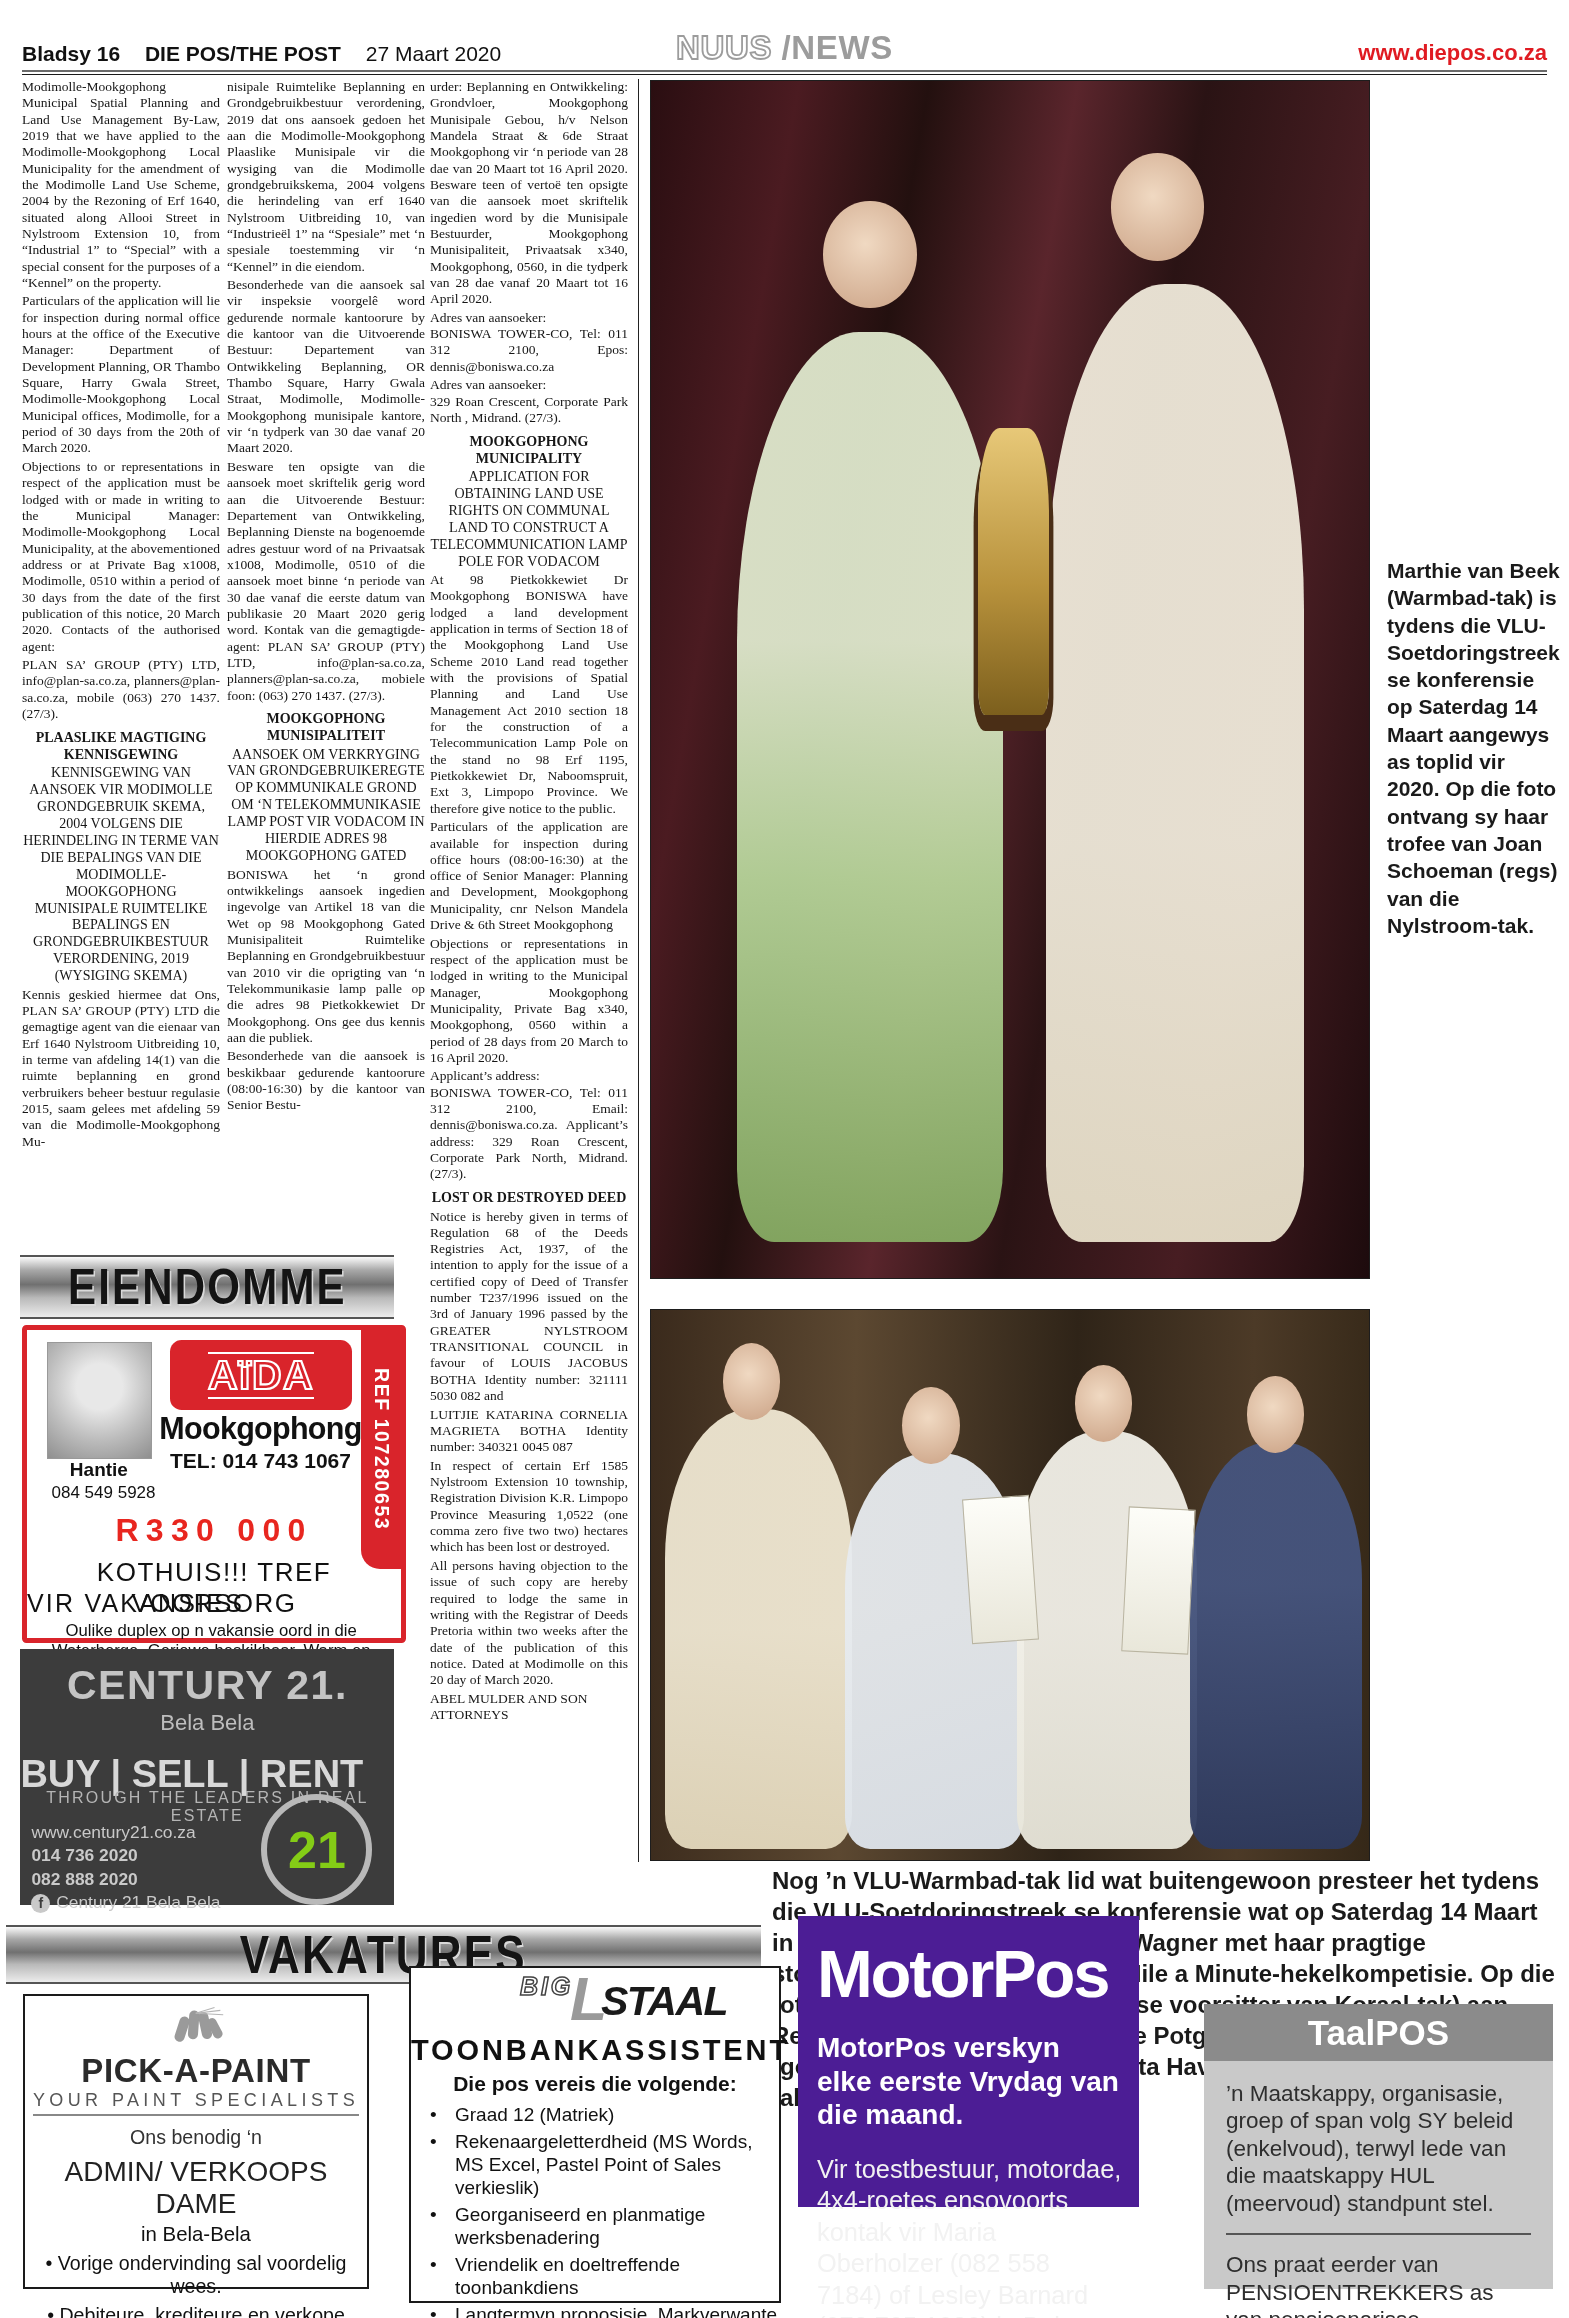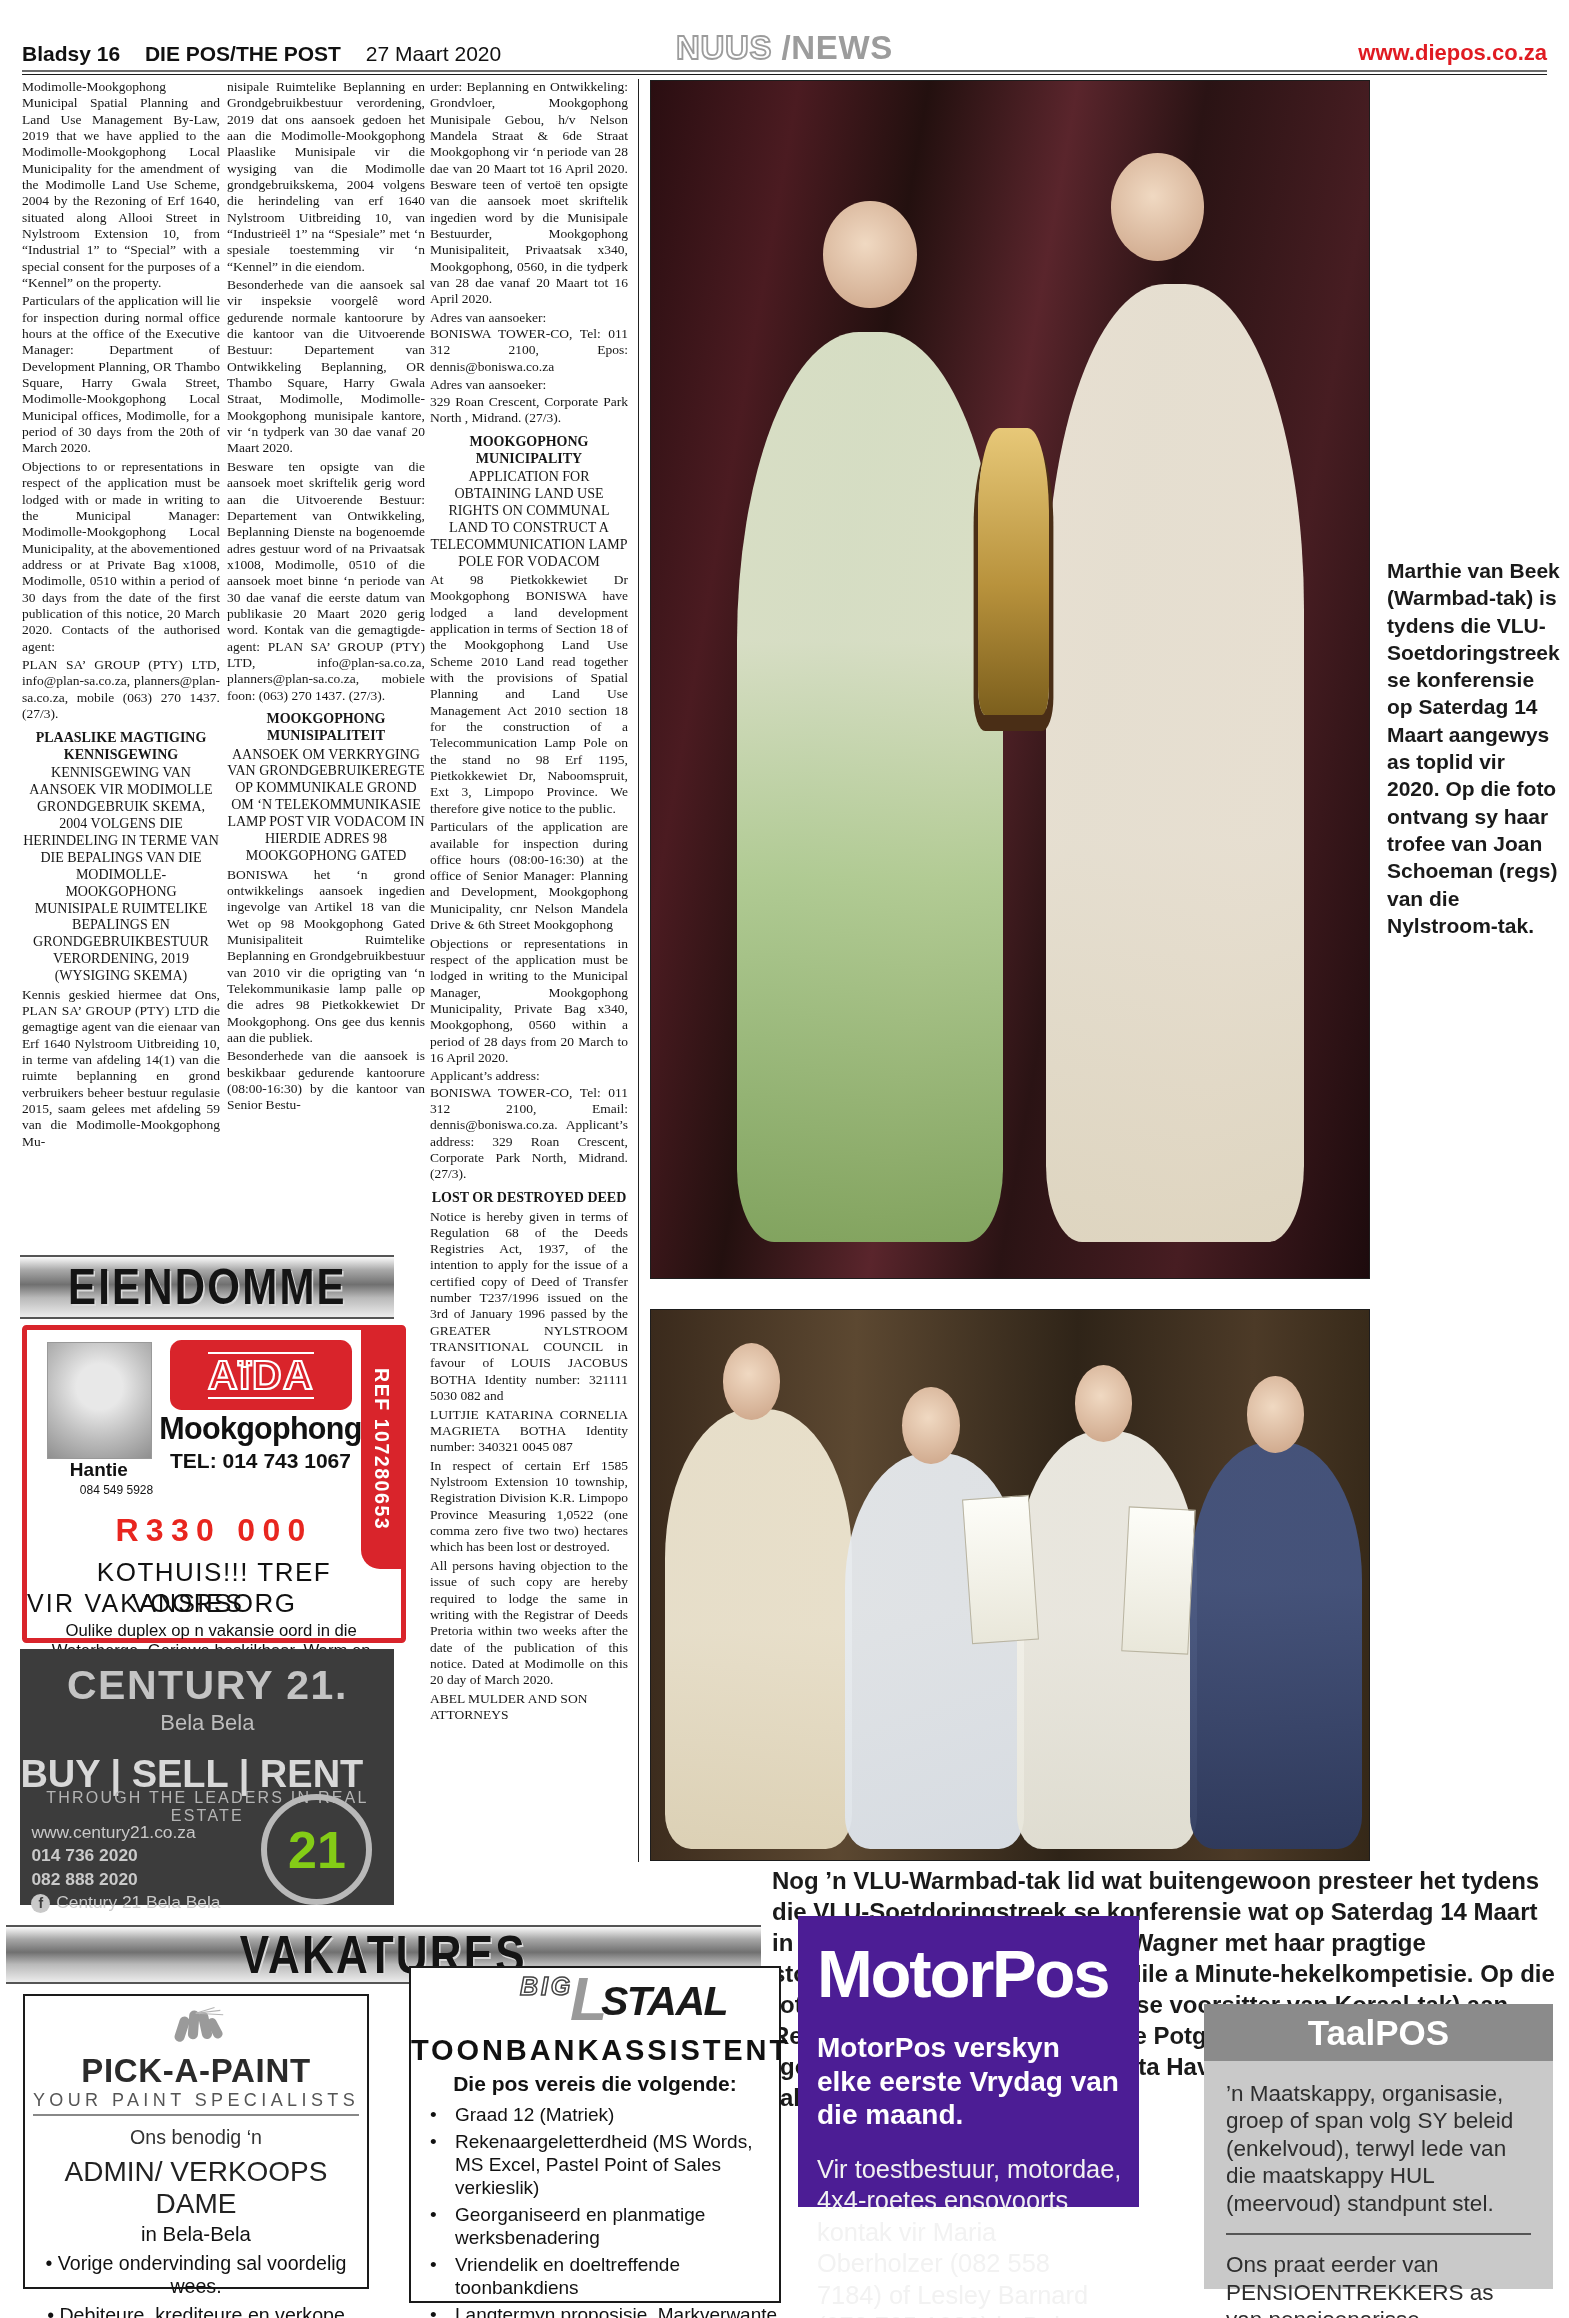--- a/index.html
+++ b/index.html
@@ -56,21 +56,21 @@
   #banner-eiendomme{left:20.4px;top:1255px;width:374px;height:60px;}
   #banner-eiendomme span{font-size:42px;}
   #banner-vakatures{left:5.8px;top:1925px;width:755px;height:55px;}
   #banner-vakatures span{font-size:44px;}
 
   
   #aida{left:22px;top:1325px;width:374px;height:308px;background:#fff;border:5.1px solid #d9242b;border-radius:4.4px;}
   .aida-photo{position:absolute;left:20.4px;top:11.6px;width:103px;height:115px;border:0.7px solid #999;
     background:radial-gradient(circle at 50% 38%,#e8e8e8 0 26%,#bdbdbd 60%,#8f8f8f);}
   .aida-name{position:absolute;left:20.4px;top:129px;width:103px;text-align:center;font-weight:bold;font-size:19px;}
-  .aida-phone{position:absolute;left:18px;top:153px;width:143px;text-align:center;font-size:12px;}
+  .aida-phone{position:absolute;left:5px;top:153px;width:143px;text-align:center;font-size:17px;}
   .aida-logo{position:absolute;left:143px;top:10.2px;width:182px;height:70px;background:#d9242b;border-radius:11.6px;
     display:flex;align-items:center;justify-content:center;}
   .aida-logo span{font-weight:900;font-size:41px;color:#d9242b;-webkit-text-stroke:2.2px #fff;letter-spacing:1.5px;
     border-top:2.9px solid #fff;border-bottom:2.9px solid #fff;line-height:1.05;}
   .aida-branch{position:absolute;left:128px;top:81px;width:211px;text-align:center;font-weight:900;font-size:30.5px;letter-spacing:-0.7px;}
   .aida-tel{position:absolute;left:128px;top:119px;width:211px;text-align:center;font-weight:bold;font-size:21px;}
   .aida-ref{position:absolute;right:-0.7px;top:-0.7px;width:41px;height:240px;background:#d9242b;border-radius:0 0 0 19px;
     display:flex;align-items:center;justify-content:center;}
   .aida-ref span{writing-mode:vertical-rl;color:#fff;font-weight:bold;font-size:19.6px;letter-spacing:1.5px;}
   .aida-price{position:absolute;left:0;top:182px;width:100%;text-align:center;color:#e8261f;font-weight:bold;

